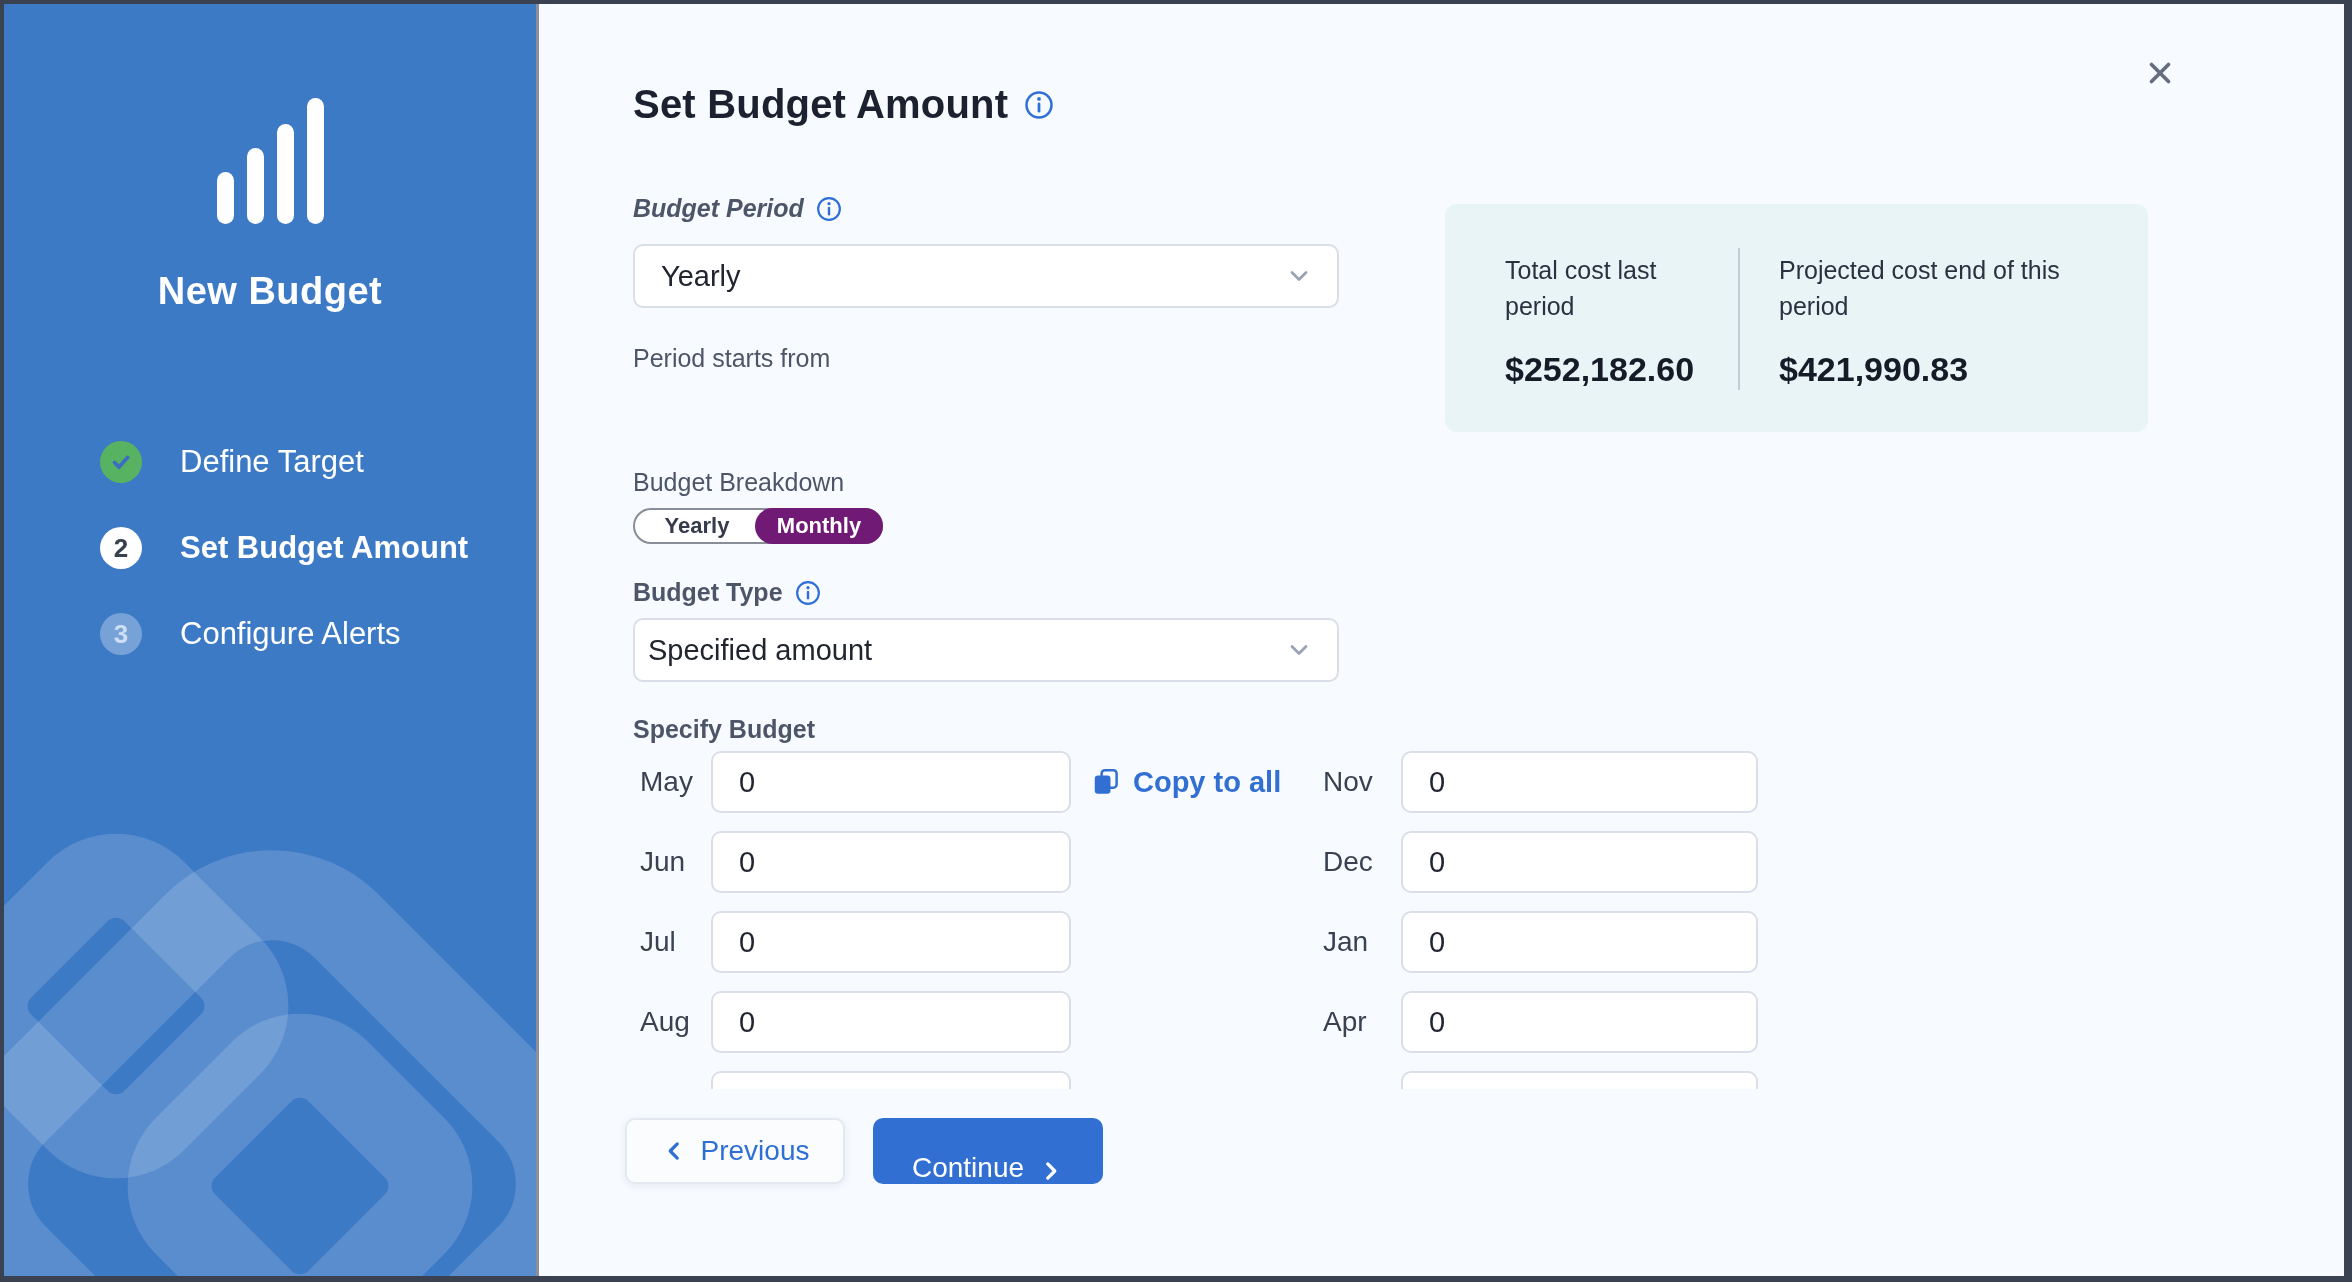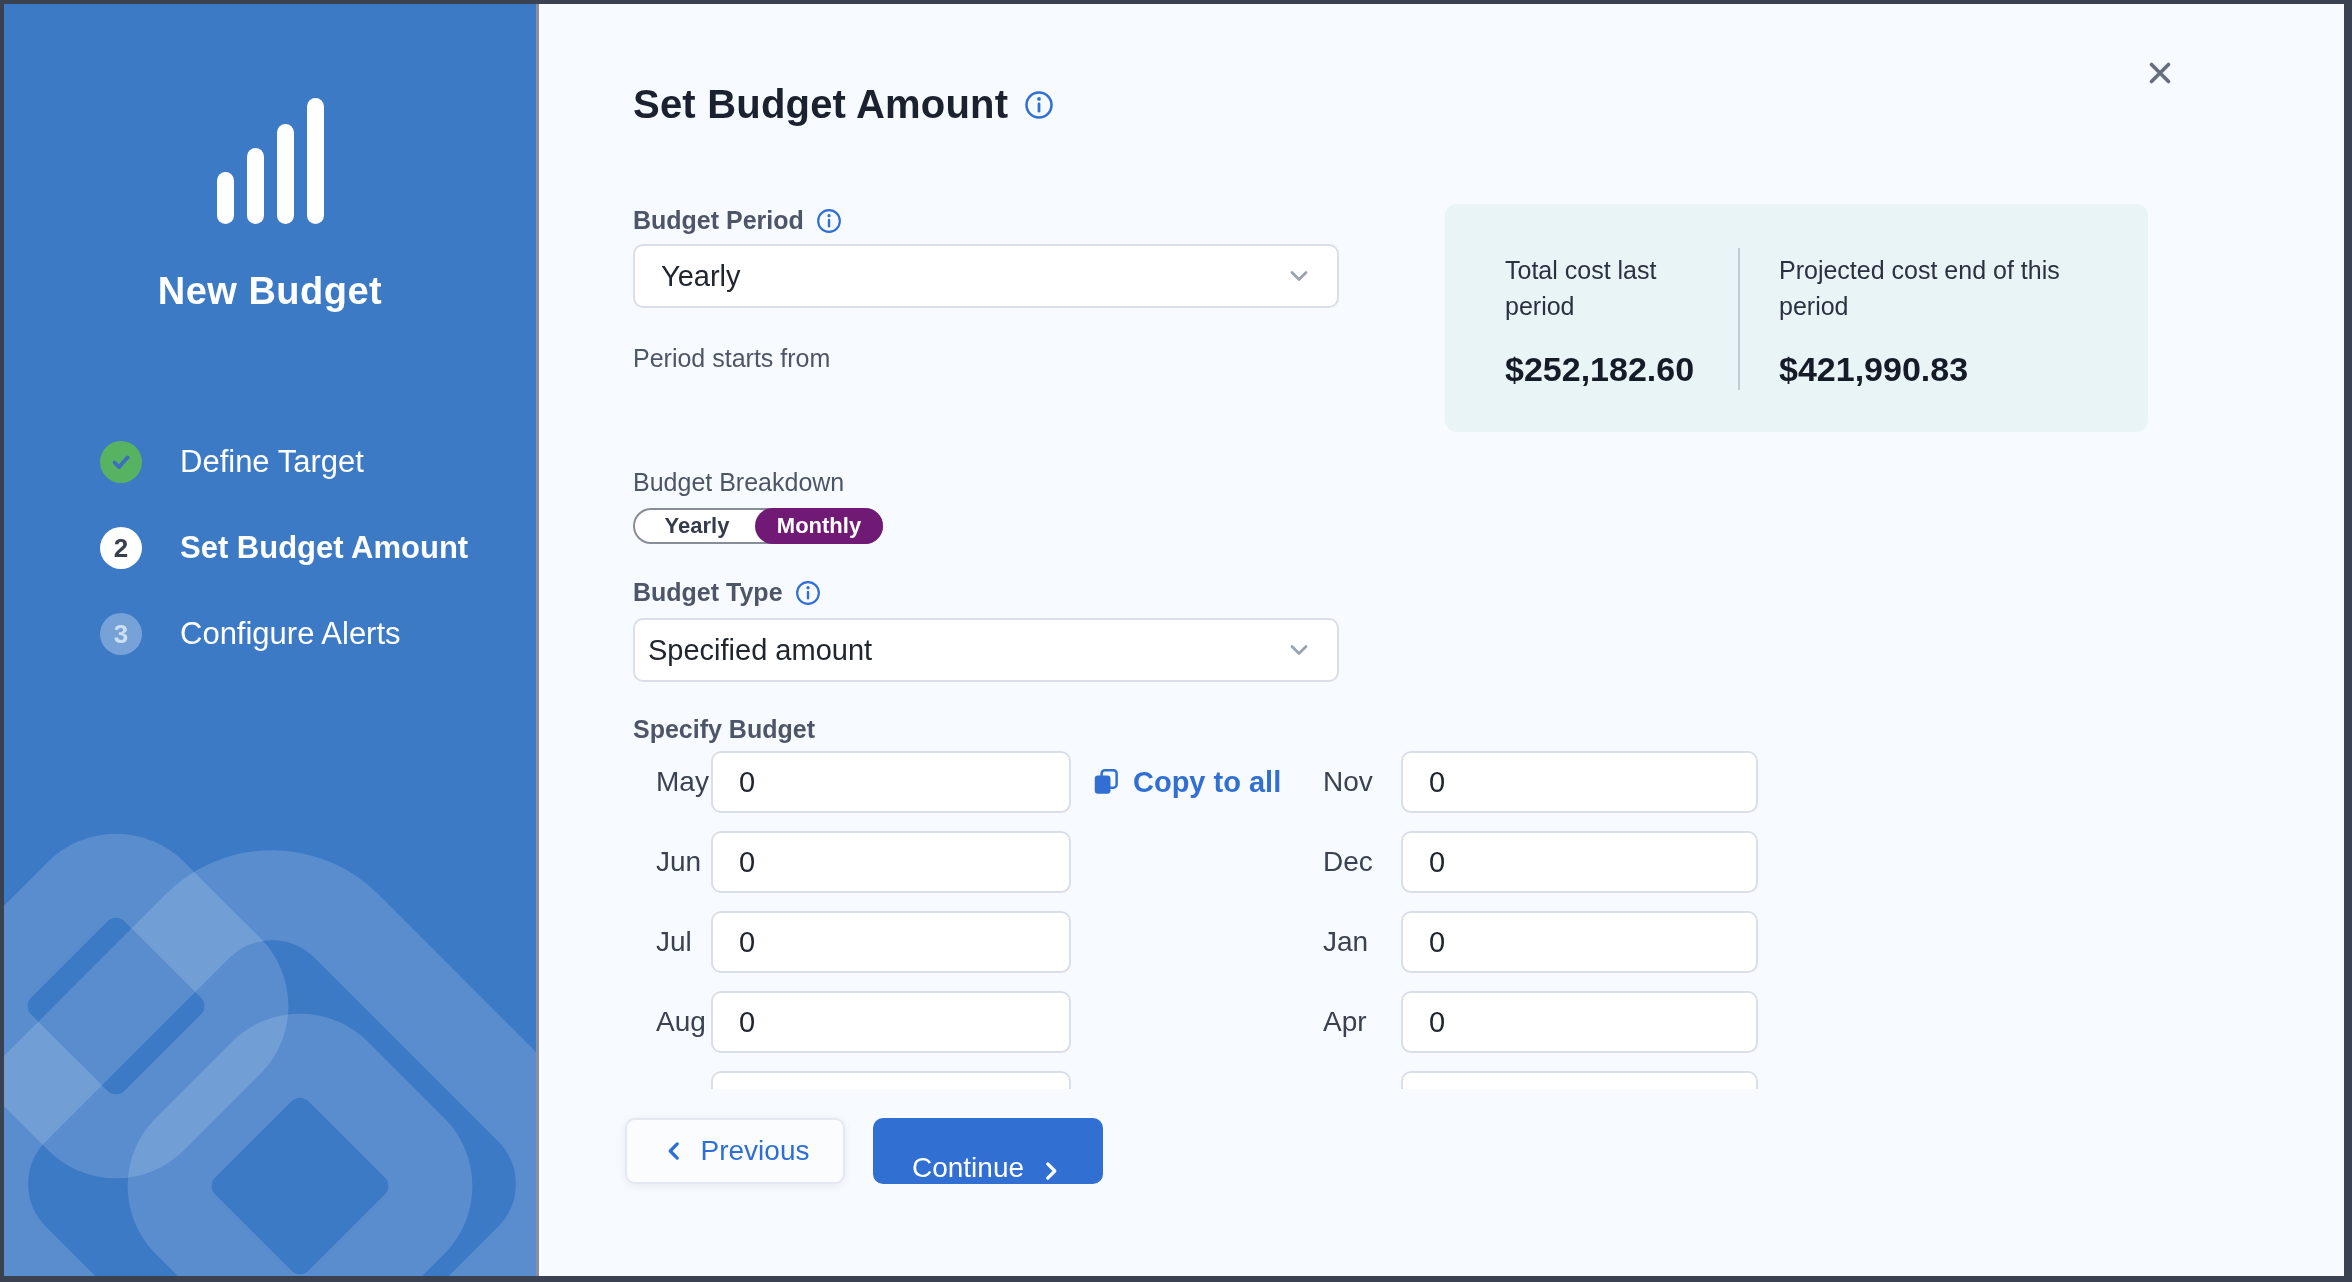--- a/index.html
+++ b/index.html
@@ -60,21 +60,21 @@
   .sum-l1 { left:60px; width:210px; } .sum-v1 { left:60px; }
   .sum-l2 { left:334px; width:320px; } .sum-v2 { left:334px; }
   .sum-divider { position:absolute; left:293px; top:44px; width:2px; height:142px; background:#C4CBD5; }
 
   
   .months { position:absolute; left:94px; top:747px; width:1222px; height:338px; overflow:hidden; }
   .mrow { position:absolute; height:62px; display:flex; align-items:center; }
   .m-label { font-size:28px; color:#3A4150; }
   .m-input { width:360px; height:62px; background:#FFFFFF; border:2px solid #D9DEE8; border-radius:10px; font-size:29px; color:#20252F; padding-left:26px; font-family:inherit; outline:none; }
   .m-input.right { width:357px; }
-  .lab-l { position:absolute; left:7px; width:64px;margin-left:16px; }
+  .lab-l { position:absolute; left:7px; width:64px; }
   .inp-l { position:absolute; left:78px; }
   .lab-r { position:absolute; left:690px; width:64px; }
   .inp-r { position:absolute; left:768px; }
   .copyall { position:absolute; left:458px; top:0; height:62px; display:flex; align-items:center; gap:12px; cursor:pointer; }
   .copyall span { font-size:29px; font-weight:700; color:#3170D2; }
 
   
   .btn { position:absolute; top:1114px; height:66px; border-radius:10px; display:flex; align-items:center; justify-content:center; gap:14px; font-size:28px; cursor:pointer; }
   .btn-prev { left:86px; width:220px; background:#FBFCFE; border:2px solid #E4E9F1; color:#2E6FD6; box-shadow:0 2px 8px rgba(40,60,100,0.08); font-weight:500; }
   .btn-next { left:334px; width:230px; background:#3170D2; color:#FFFFFF; font-weight:500;align-items:flex-end; }
@@ -137,21 +137,21 @@
     </div>
 
     <div class="summary">
       <div class="sum-label sum-l1">Total cost last period</div>
       <div class="sum-value sum-v1">$252,182.60</div>
       <div class="sum-divider"></div>
       <div class="sum-label sum-l2">Projected cost end of this period</div>
       <div class="sum-value sum-v2">$421,990.83</div>
     </div>
 
-    <div class="field-label" style="top:202px;">
+    <div class="field-label" style="top:190px;font-style:italic;">
       <span>Budget Period</span>
       <svg class="label-sm" viewBox="0 0 24 24">
         <circle cx="12" cy="12" r="10" fill="none" stroke="#2F6FD6" stroke-width="2"></circle>
         <circle cx="12" cy="7.1" r="1.5" fill="#2F6FD6"></circle>
         <rect x="10.9" y="10" width="2.2" height="8" rx="1.1" fill="#2F6FD6"></rect>
       </svg>
     </div>
     <div class="select" style="top:240px;">
       <span>Yearly</span>
       <svg class="chev" viewBox="0 0 24 24">

